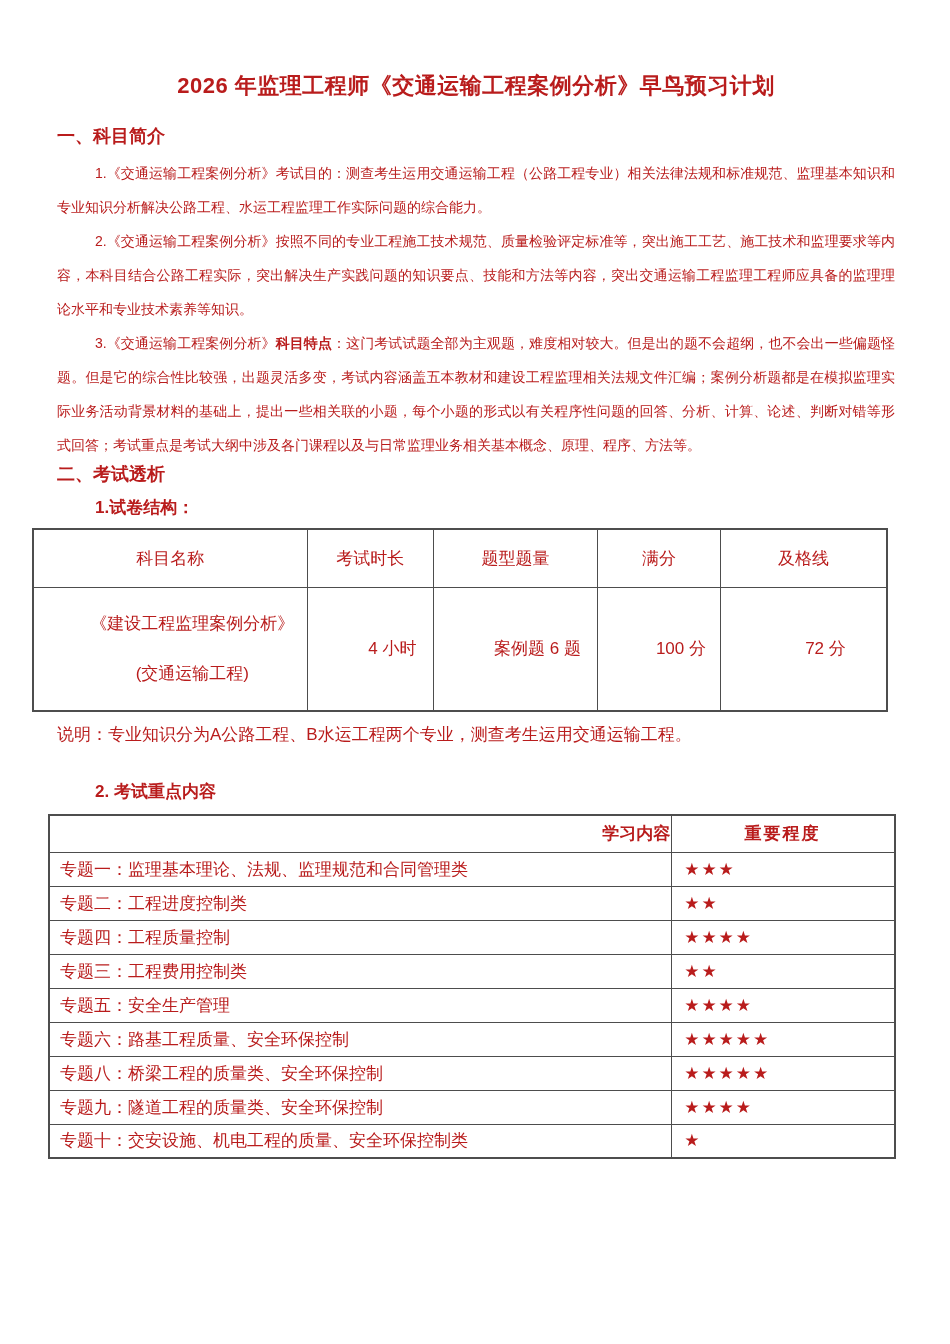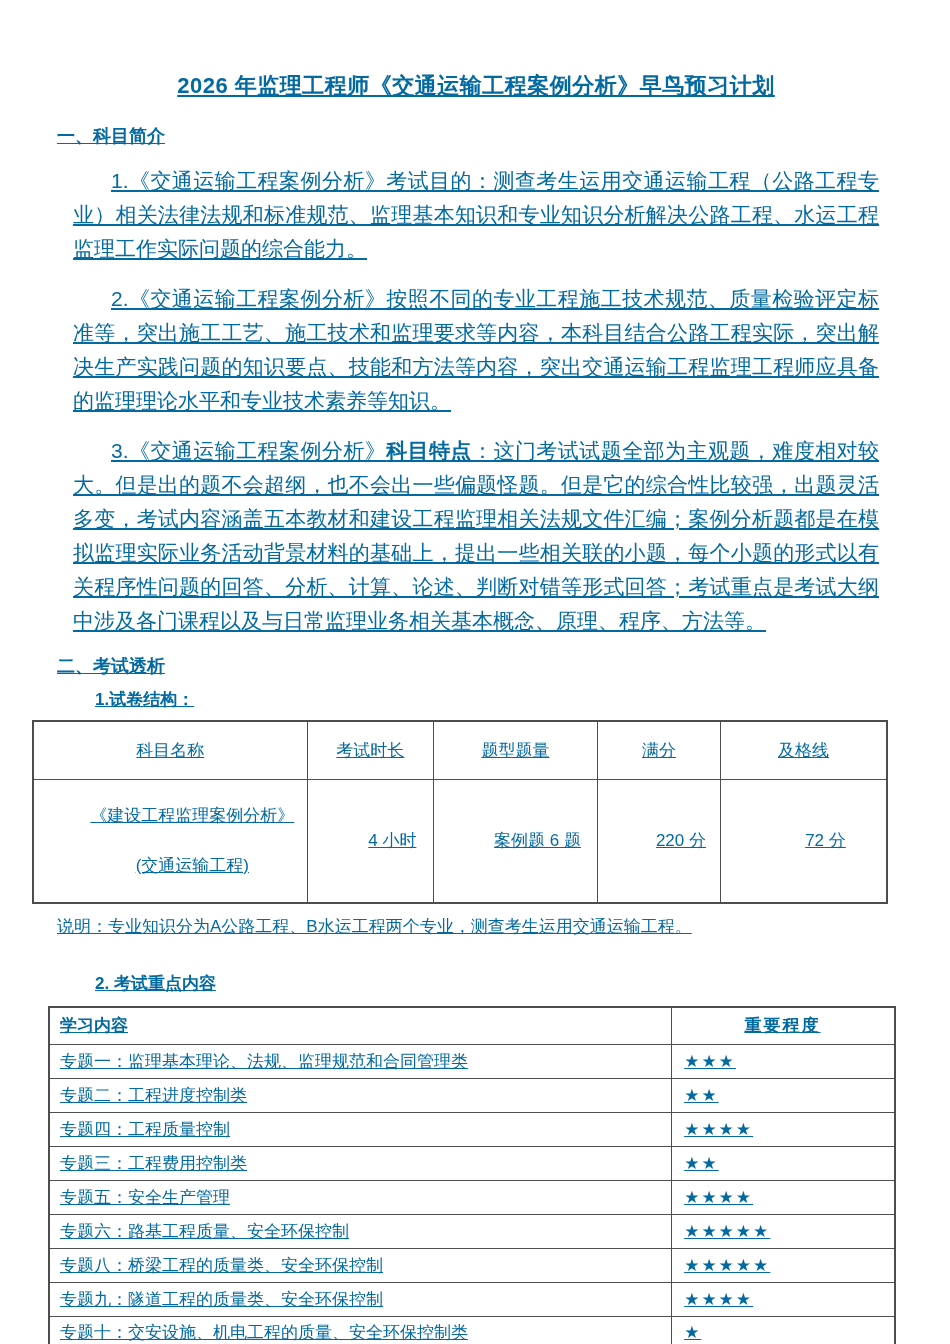--- a/index.html
+++ b/index.html
@@ -1,47 +1,46 @@
 <!DOCTYPE html>
 <html><head>
 <meta charset="utf-8">
 <style>
   * { box-sizing: border-box; }
   html, body { margin: 0; padding: 0; background: #ffffff; }
   .page {
     width: 950px;
     height: 1344px;
     background: #ffffff;
-    color: #0369a1;
+    color: #b91c1c;
     font-family: "Liberation Sans", "DejaVu Sans", sans-serif;
     padding: 70px 55px 0 57px;
     position: relative;
     overflow: hidden;
-    text-decoration: underline;
   }
   .doc-title {
     font-size: 22px;
     font-weight: 700;
     text-align: center;
     line-height: 32px;
     margin: 0 0 22px 0;
     letter-spacing: 0.5px;
   }
   .sec-heading {
     font-size: 18px;
     font-weight: 700;
     line-height: 24px;
     margin: 0 0 8px 0;
   }
   .para {
-    font-size: 21px;
+    font-size: 14px;
     line-height: 34px;
     text-align: justify;
     text-indent: 38px;
-    margin: 16px;
+    margin: 0;
   }
   .para b { font-weight: 700; }
   .subhead {
     font-size: 17px;
     font-weight: 700;
     line-height: 24px;
     margin: 10px 0 8px 38px;
   }
   .subhead-2 {
     font-size: 17px;
@@ -125,34 +124,34 @@
     </thead>
     <tbody>
       <tr>
         <td class="subject-cell">
           <div>《建设工程监理案例分析》</div>
           <div class="subject-gap"></div>
           <div>(交通运输工程)</div>
         </td>
         <td>4 小时</td>
         <td>案例题 6 题</td>
-        <td>220 分</td>
+        <td>100 分</td>
         <td>72 分</td>
       </tr>
     </tbody>
   </table>
 
   <p class="note-line">说明：专业知识分为A公路工程、B水运工程两个专业，测查考生运用交通运输工程。</p>
 
   <div class="subhead-2">2. 考试重点内容</div>
 
   <table class="key-table">
     <thead>
       <tr>
-        <th class="cell-content" style="text-align:left;">学习内容</th>
+        <th class="cell-content" style="text-align:right;">学习内容</th>
         <th class="cell-stars" style="text-align:center; padding-left:0;">重要程度</th>
       </tr>
     </thead>
     <tbody>
       <tr>
         <td class="cell-content">专题一：监理基本理论、法规、监理规范和合同管理类</td>
         <td class="cell-stars">★★★</td>
       </tr>
       <tr>
         <td class="cell-content">专题二：工程进度控制类</td>

